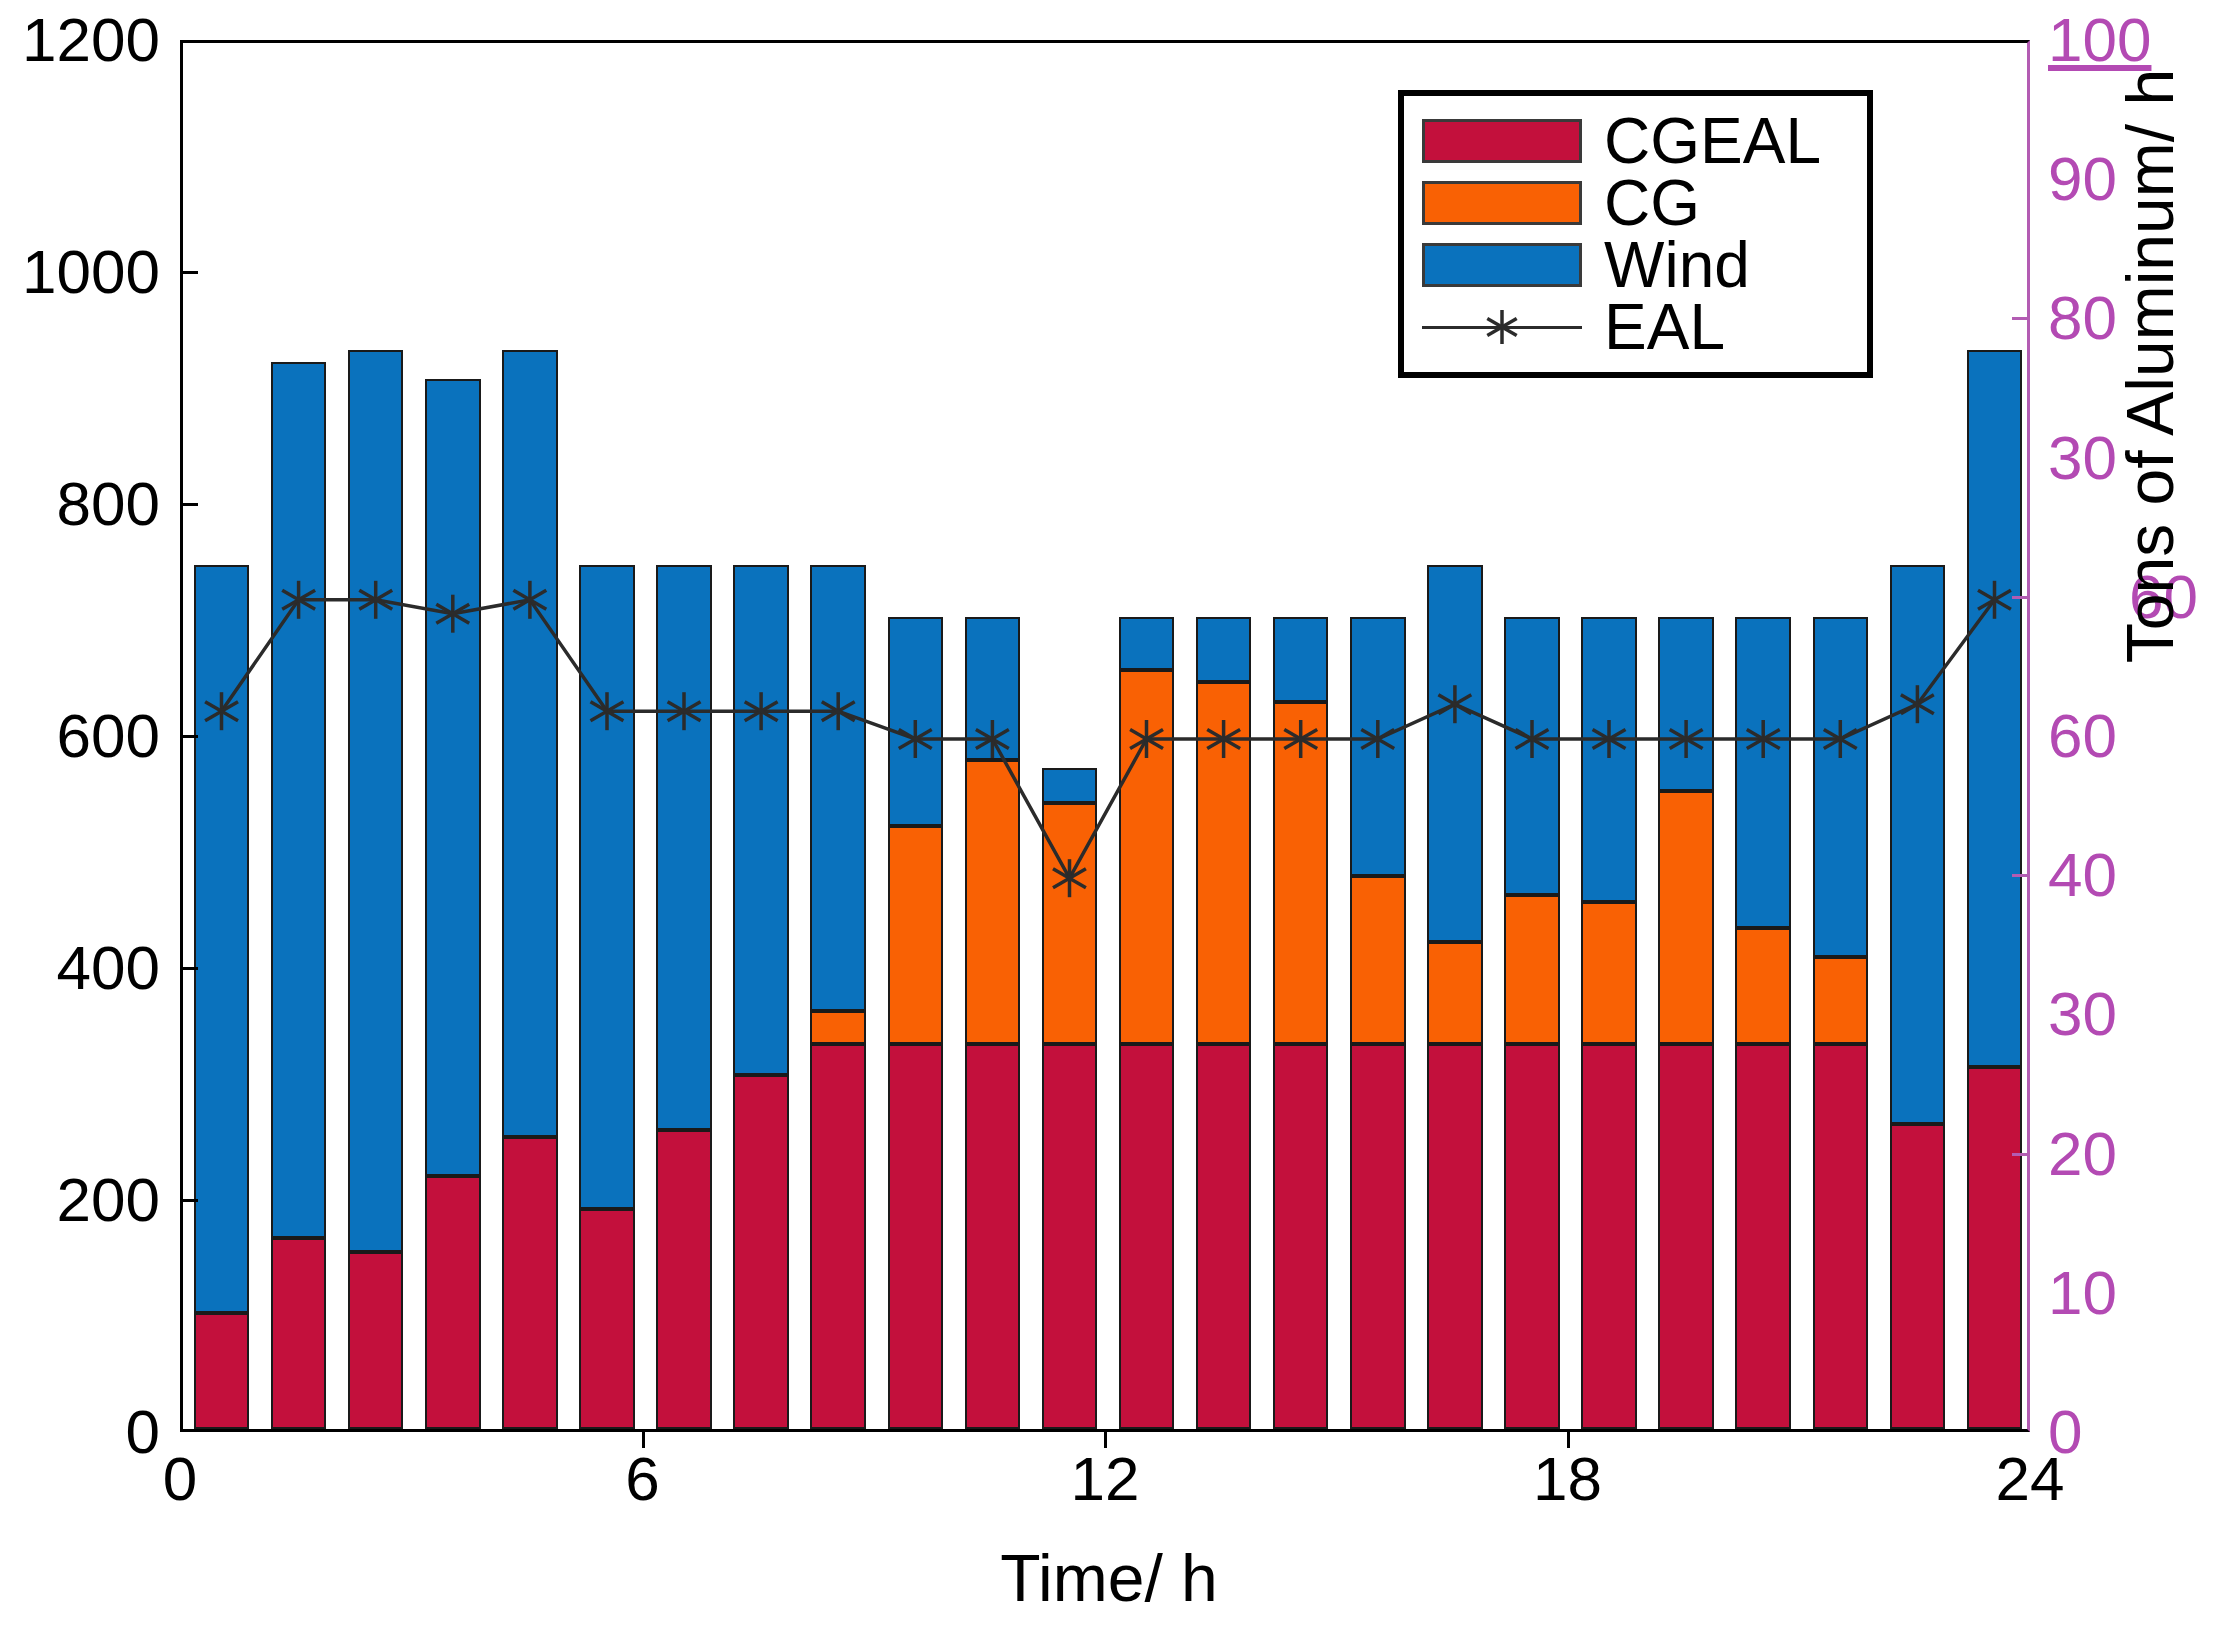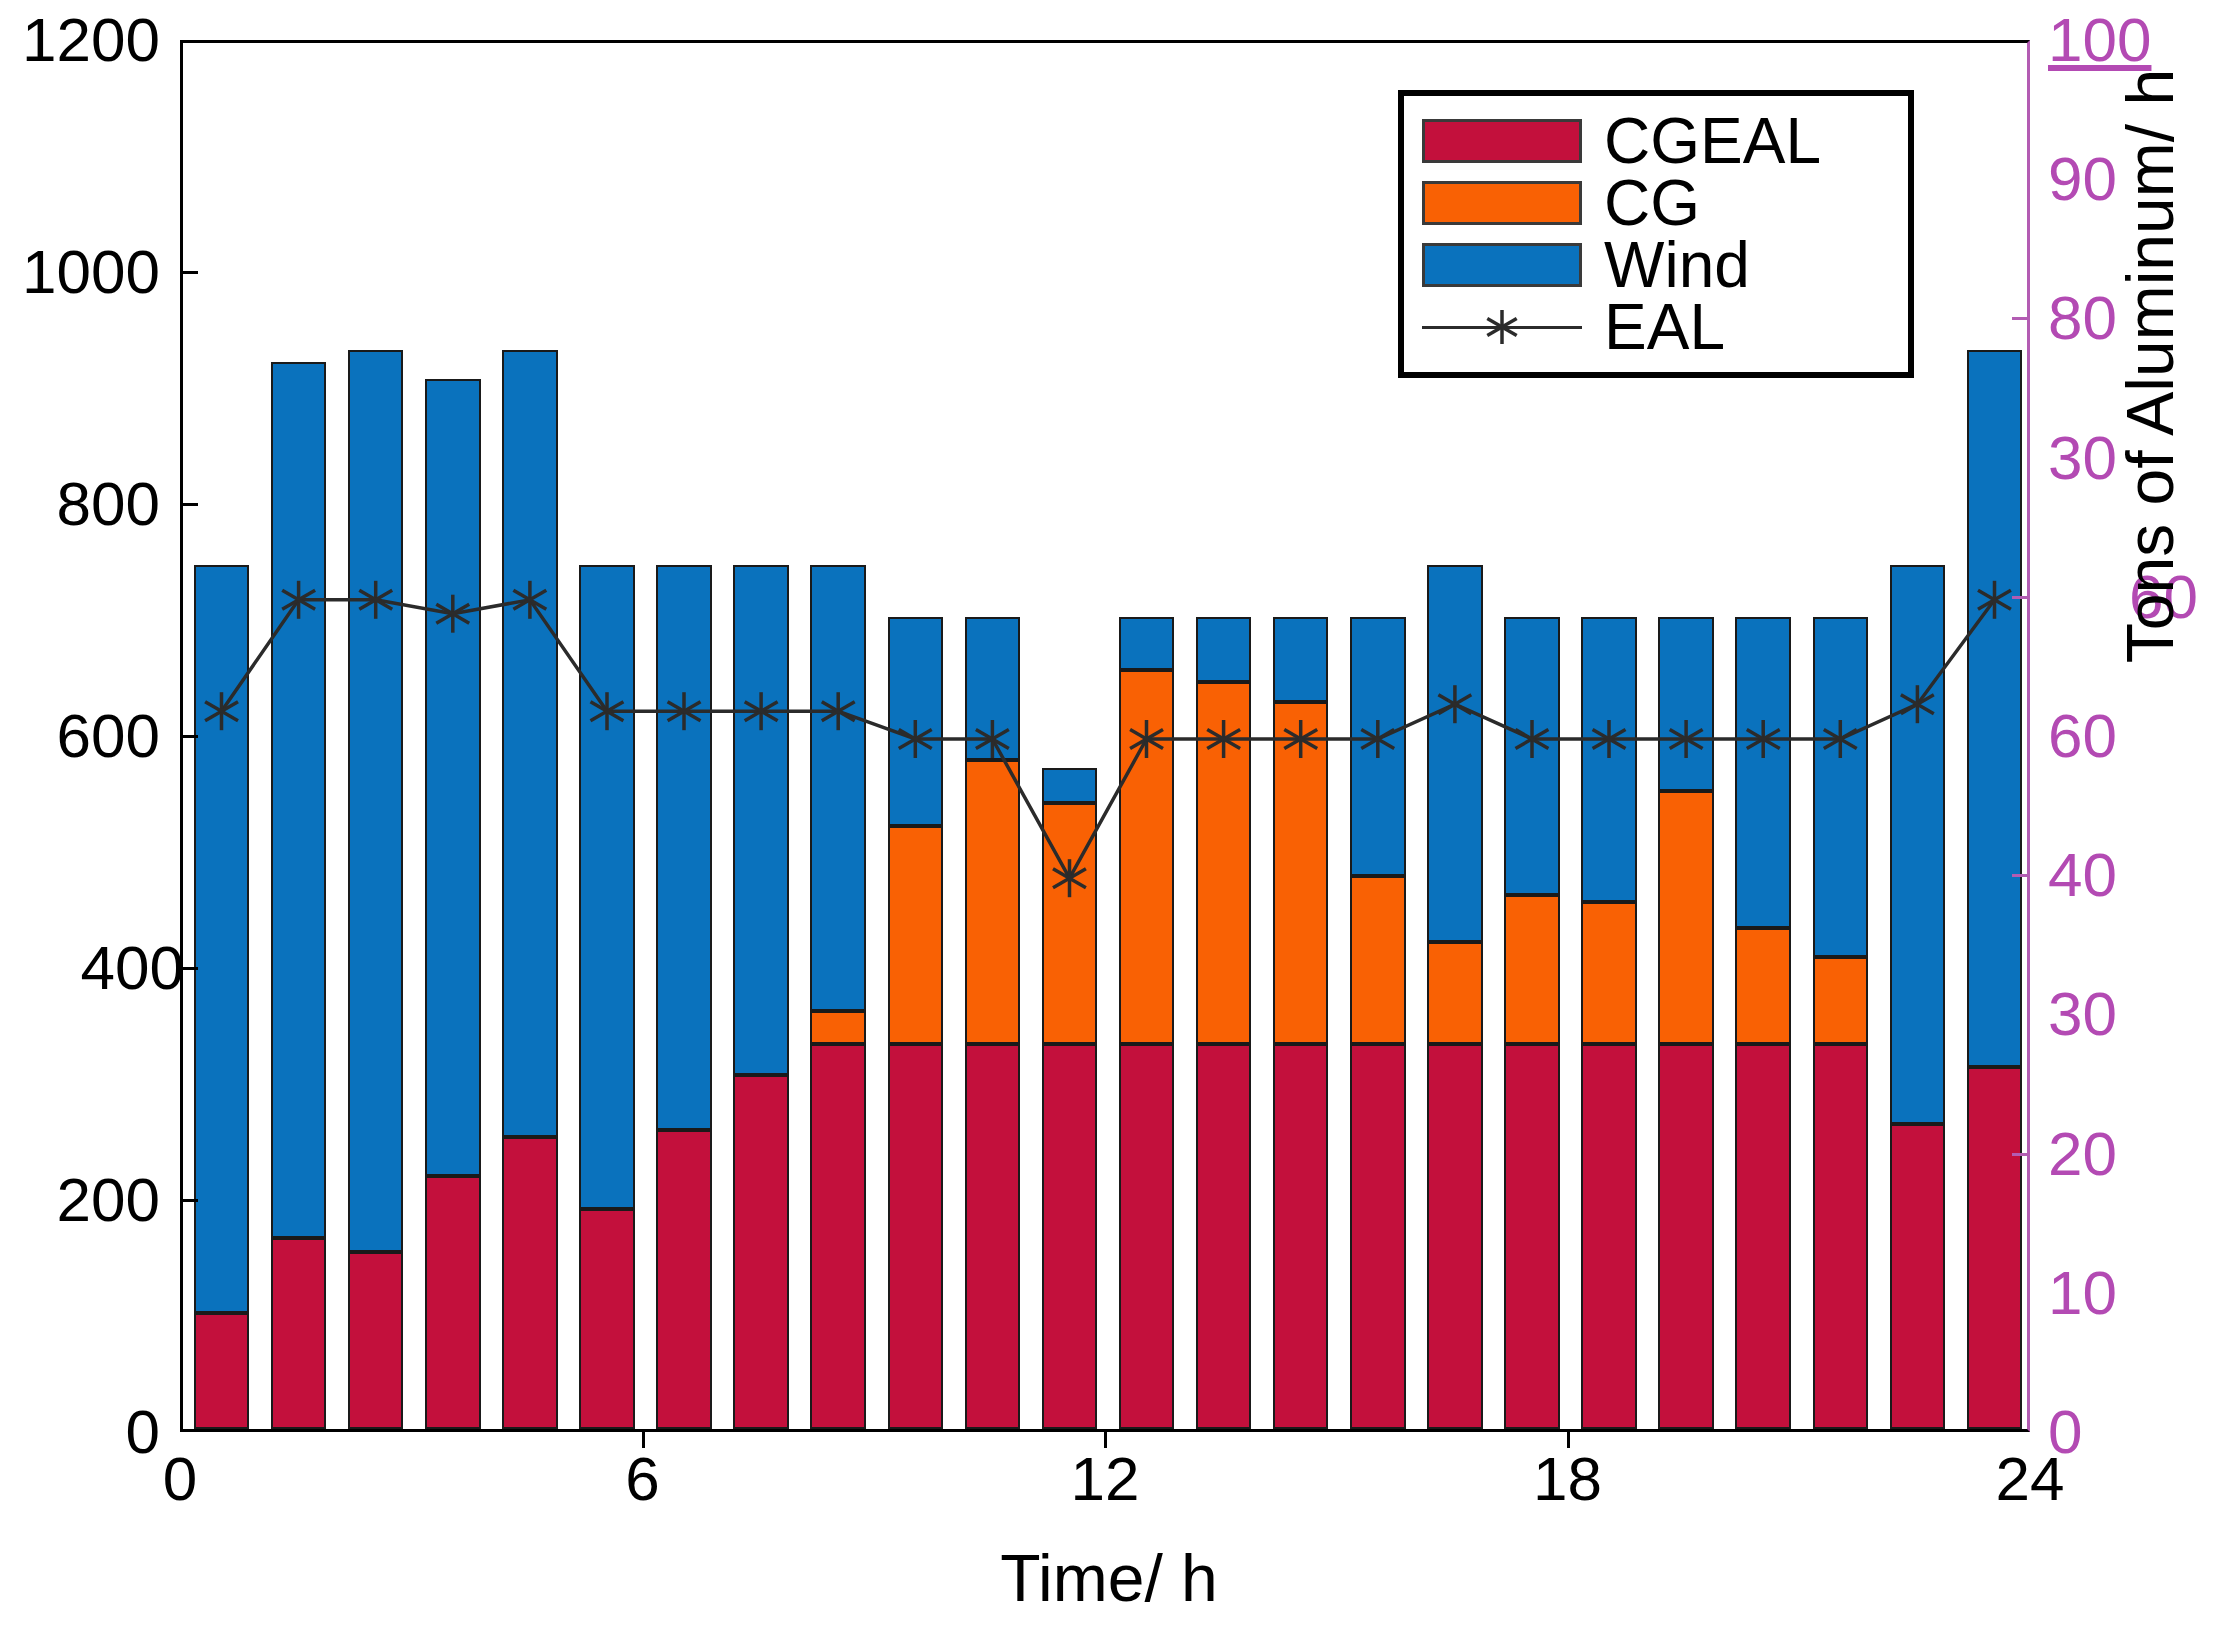--- a/index.html
+++ b/index.html
@@ -37,21 +37,21 @@
           transform:translate(0,-50%) rotate(-90deg); transform-origin:left center;}
 
   
   .bar{position:absolute; bottom:0;}
   .seg{position:absolute; left:0; width:100%;
        border:2.5px solid #1a1a1a; box-sizing:border-box;}
 
   
   #legend{
     position:absolute; left:1398px; top:90px;
-    width:516px; box-sizing:border-box;
+    width:475px; box-sizing:border-box;
     border:6px solid #000; background:#fff;
     padding:14px 18px 14px 18px;
   }
   .legrow{display:flex; align-items:center; height:62px;}
   .legswatch{width:160px; height:44px; border:3px solid #3a3a3a; box-sizing:border-box;}
   .legline{width:160px; height:44px; position:relative;}
   .legline .ln{position:absolute; left:0; top:21px; width:160px; height:3px; background:#2b2b2b;}
   .legtext{font-size:64px; color:#000; margin-left:22px; line-height:1; white-space:nowrap;}
 
   svg.star{position:absolute; overflow:visible; pointer-events:none;}
@@ -296,21 +296,21 @@
             <line x1="1827.9" y1="566.3" x2="1795.0" y2="547.3" stroke="#2b2b2b" stroke-width="3.5"></line>
           </g>
         </svg>
       </div>
   </div>
 
   <div id="ticks-left">
       <div class="ytick-l" style="top: 1432px; left: 0px; width: 160px;">0</div>
       <div class="ytick-l" style="top: 1200px; left: 0px; width: 160px;">200</div>
       <div class="tickmark-l" style="top: 1199px;"></div>
-      <div class="ytick-l" style="top: 968px; left: 0px; width: 160px; padding-left: 24px;">400</div>
+      <div class="ytick-l" style="top: 968px; left: 0px; width: 160px;">400</div>
       <div class="tickmark-l" style="top: 967px;"></div>
       <div class="ytick-l" style="top: 736px; left: 0px; width: 160px;">600</div>
       <div class="tickmark-l" style="top: 735px;"></div>
       <div class="ytick-l" style="top: 504px; left: 0px; width: 160px;">800</div>
       <div class="tickmark-l" style="top: 503px;"></div>
       <div class="ytick-l" style="top: 272px; left: 0px; width: 160px;">1000</div>
       <div class="tickmark-l" style="top: 271px;"></div>
       <div class="ytick-l" style="top: 40px; left: 0px; width: 160px;">1200</div>
     </div>
   <div id="ticks-right">

